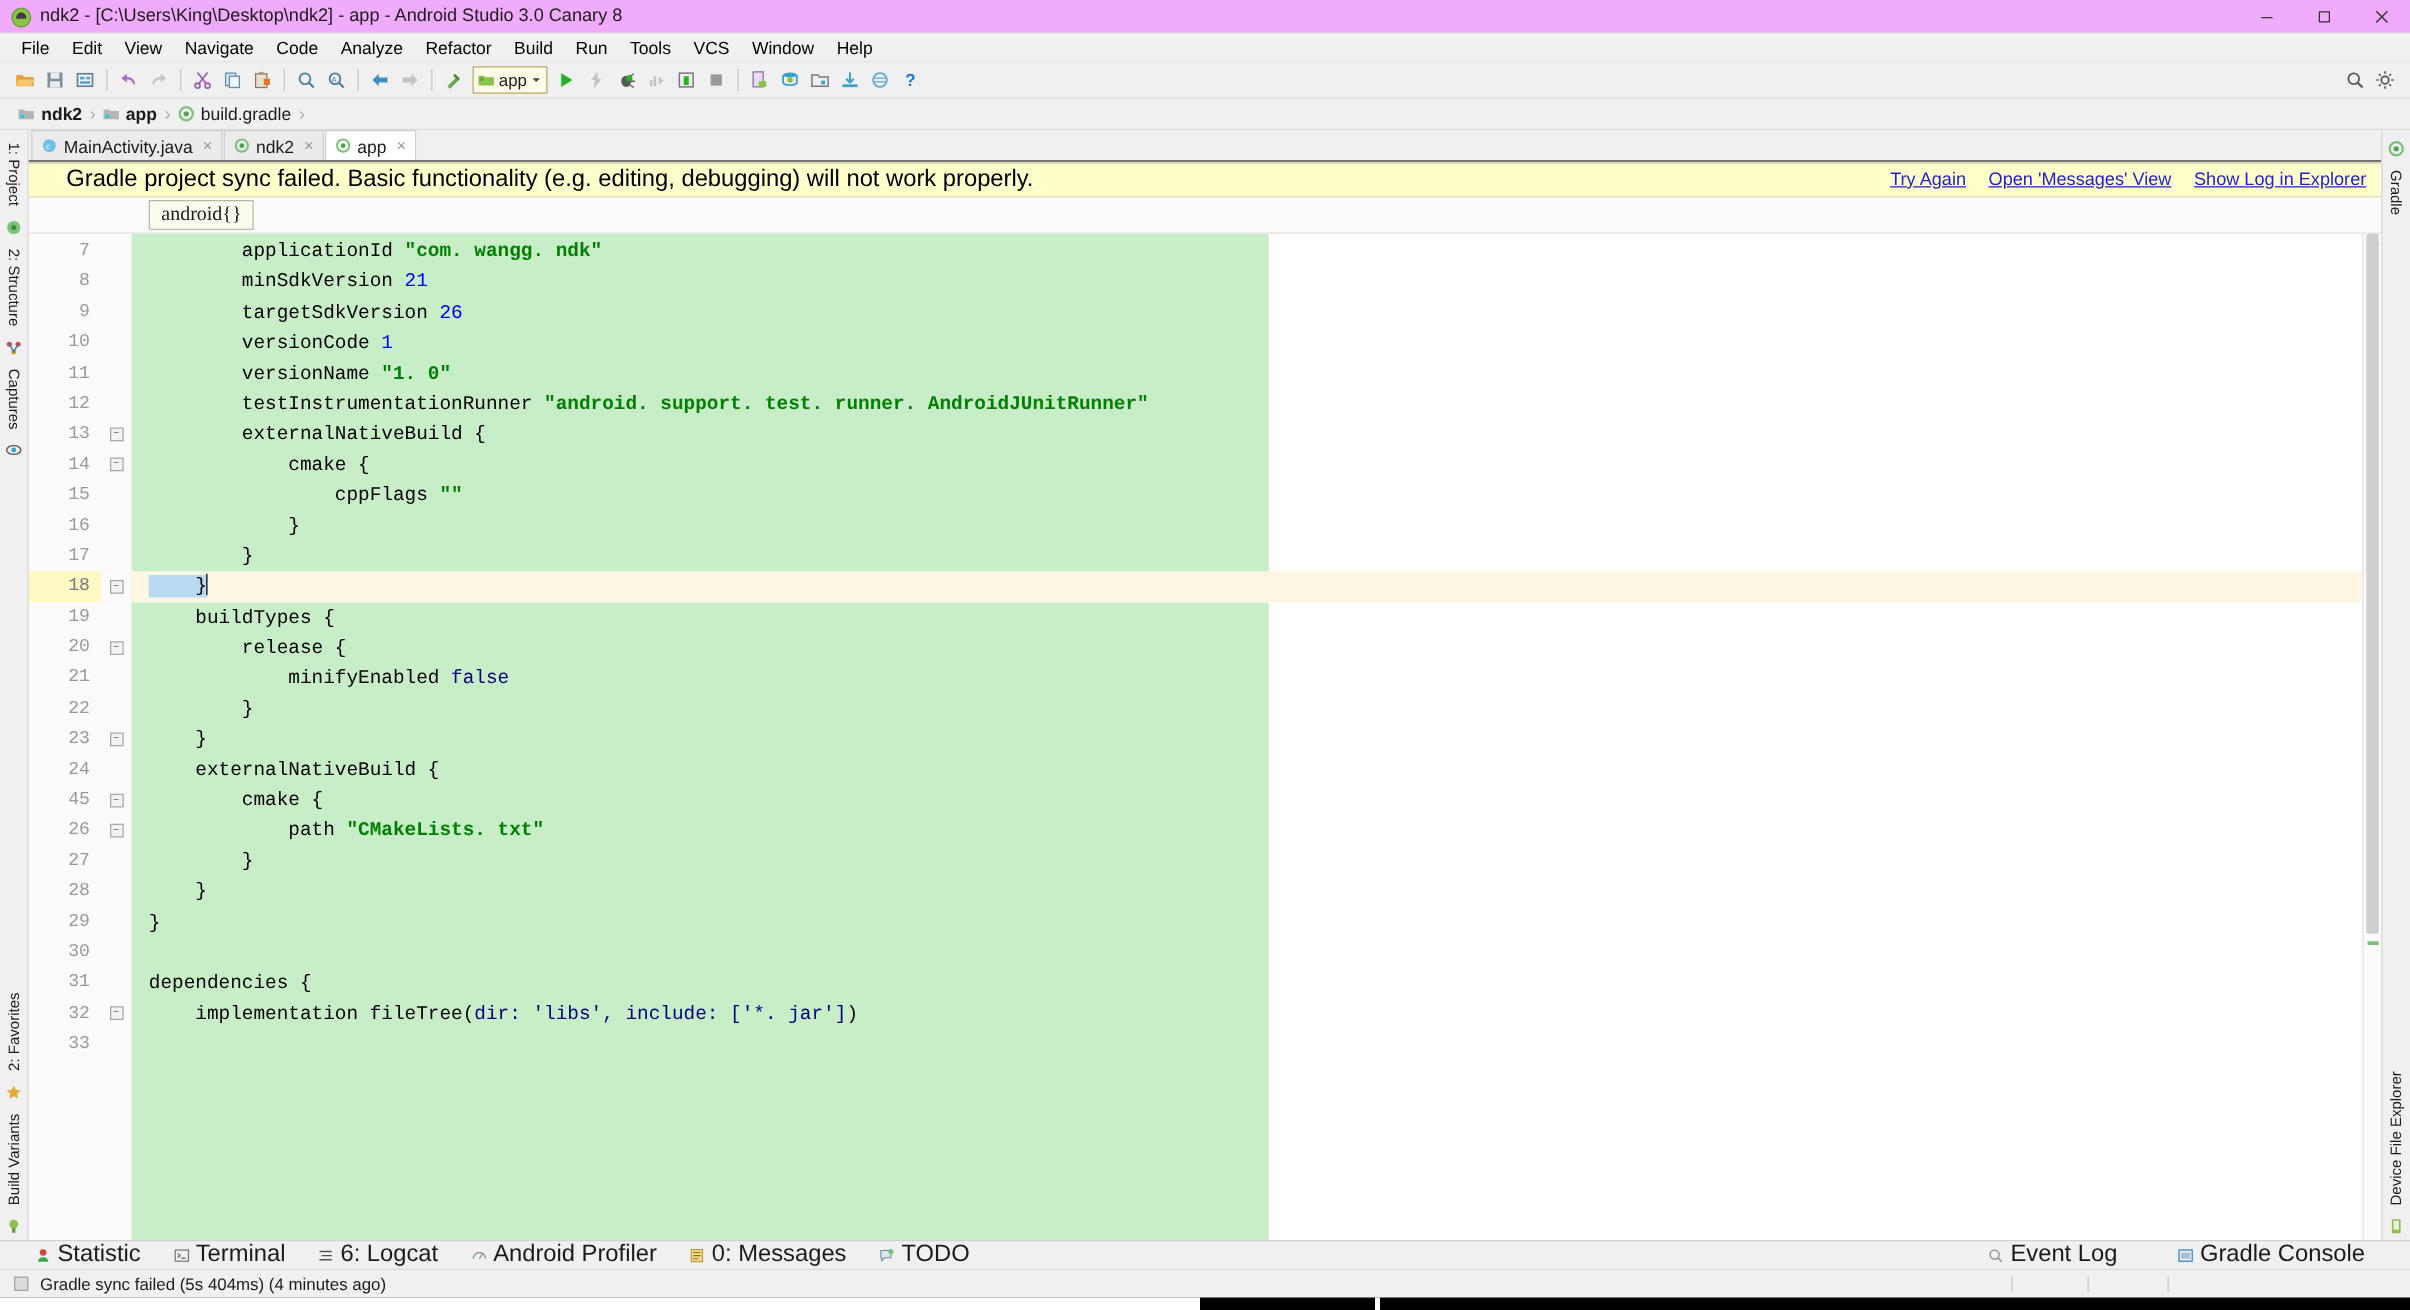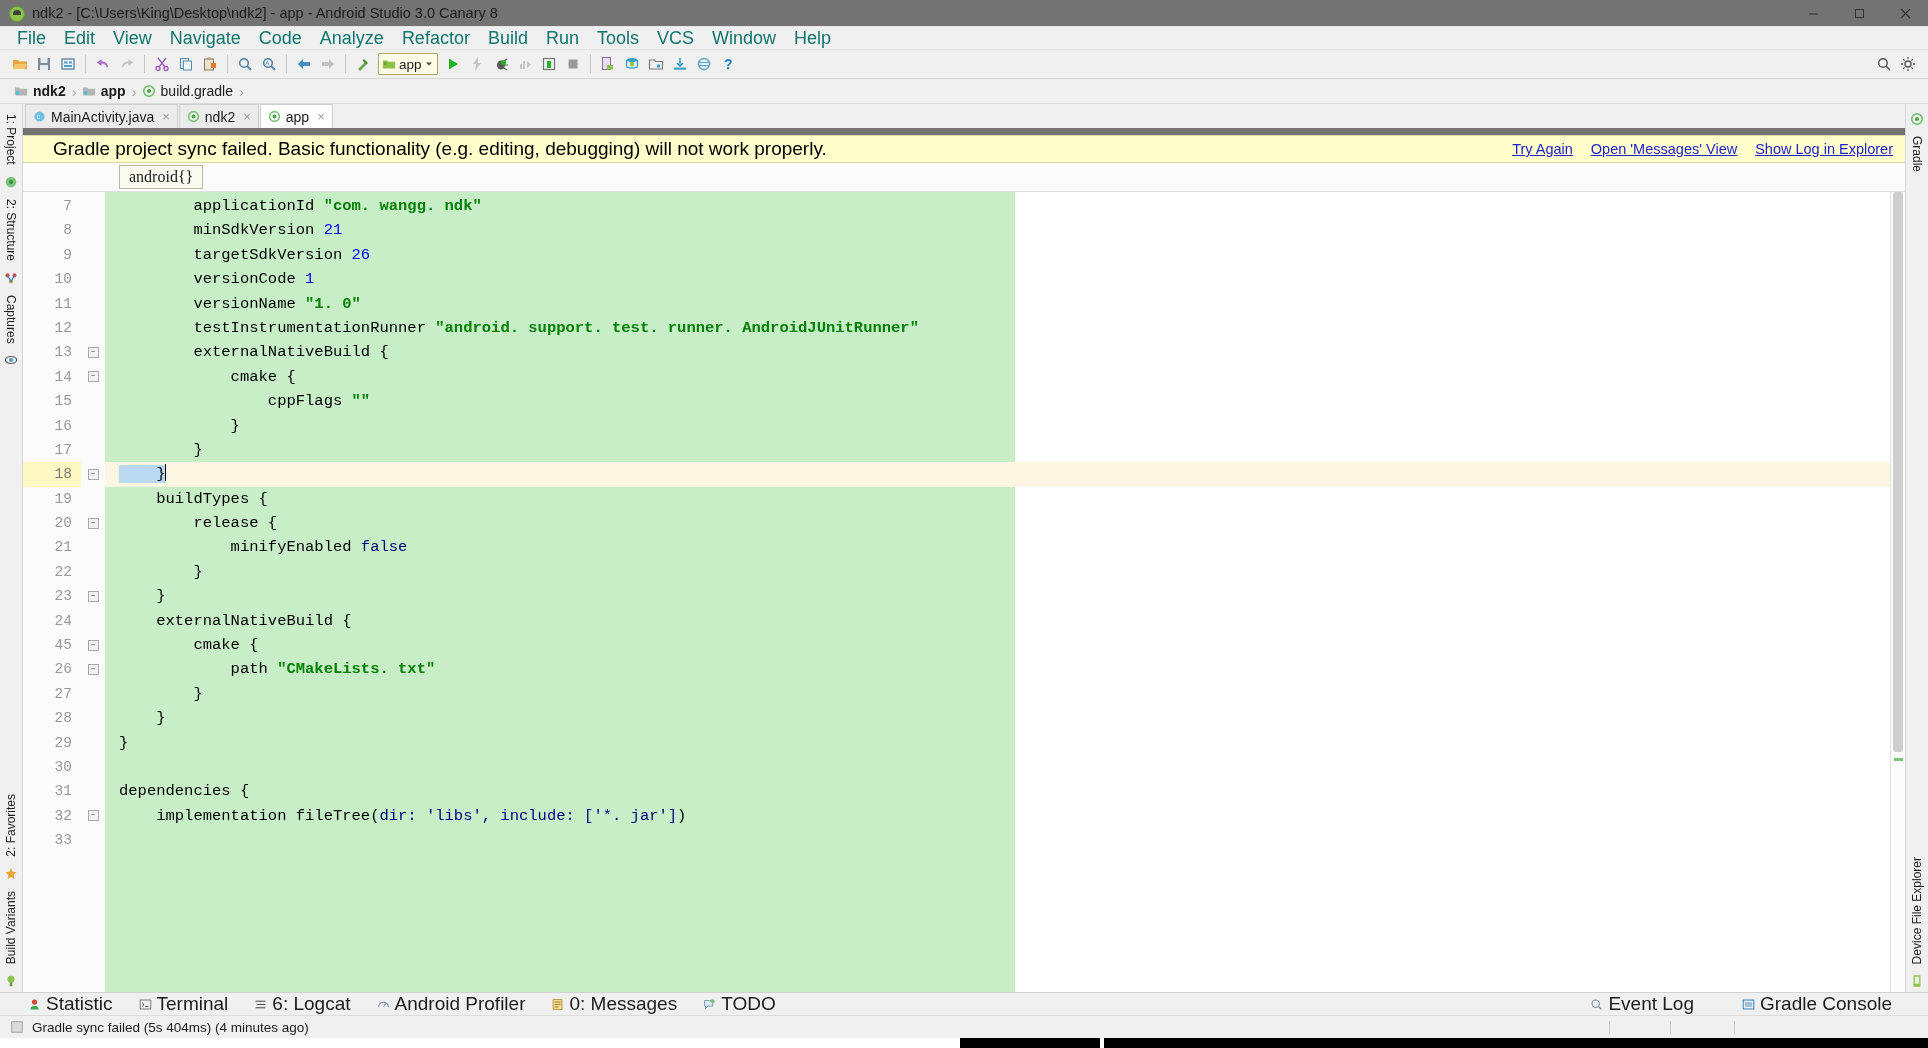--- a/index.html
+++ b/index.html
@@ -5,36 +5,36 @@
   html,body{margin:0;padding:0;}
   body{
     width:1928px;height:1048px;overflow:hidden;
     font-family:"Liberation Sans", sans-serif;
     font-size:15px;color:#1e1e1e;background:#f0f0f0;
     -webkit-font-smoothing:antialiased;
   }
   .app{width:1928px;height:1048px;display:flex;flex-direction:column;background:#f0f0f0;}
 
   
-  .titlebar{height:26px;min-height:26px;background:#737373;display:flex;align-items:center;
+  .titlebar{height:26px;min-height:26px;background:#f0abfc;display:flex;align-items:center;
     border-bottom:1px solid #e6e6e6;}
   .titlebar .tb-ico{width:16px;height:16px;margin-left:8px;margin-right:8px;position:relative;}
   .tb-ico .andy{position:absolute;left:1px;top:1px;width:14px;height:14px;border-radius:50%;
     background:#8bc34a;border:1px solid #6a9a34;}
   .tb-ico .andy:after{content:"";position:absolute;left:3px;top:3px;width:8px;height:5px;
     background:#3d3d3d;border-radius:4px 4px 0 0;}
   .title-text{font-size:14.5px;color:#1b1b1b;white-space:nowrap;}
   .wincontrols{margin-left:auto;display:flex;height:26px;}
   .wbtn{width:46px;height:26px;display:flex;align-items:center;justify-content:center;color:#333;}
   .wbtn svg{display:block;}
 
   
   .menubar{height:22px;min-height:22px;background:#f0f0f0;display:flex;align-items:center;
     padding-left:8px;border-bottom:1px solid #e4e4e4;}
-  .menu-item{font-size:18px;padding:2px 9px;color:#0f766e;white-space:nowrap;}
+  .menu-item{font-size:14px;padding:2px 9px;color:#000000;white-space:nowrap;}
 
   
   .toolbar{height:28px;min-height:28px;background:#f0f0f0;display:flex;align-items:center;
     padding-left:8px;border-bottom:1px solid #d6d6d6;gap:0px;}
   .tbtn{width:24px;height:24px;display:flex;align-items:center;justify-content:center;}
   .tbtn svg{display:block;}
   .tsep{width:1px;height:18px;background:#c8c8c8;margin:0 5px;}
   .runcfg{height:20px;border:1px solid #b5a86a;background:#fffbe6;display:flex;align-items:center;
     padding:0 4px 0 3px;gap:3px;margin:0 3px;border-radius:1px;}
   .runcfg .lbl{font-size:13.5px;color:#1b1b1b;}
@@ -59,21 +59,21 @@
     display:flex;align-items:center;gap:4px;}
   .vtool.bt{transform:rotate(180deg);}
   .vico{width:14px;height:14px;margin:4px 0;}
   .vspacer{flex:1;}
 
   
   .center{flex:1;display:flex;flex-direction:column;min-width:0;}
 
   
   .tabsrow{height:24px;min-height:24px;background:#f0f0f0;display:flex;align-items:flex-end;
-    border-bottom:7px solid #737373;padding-left:2px;}
+    border-bottom:2px solid #737373;padding-left:2px;}
   .etab{height:23px;display:flex;align-items:center;gap:5px;padding:0 7px;background:#ebebeb;
     border:1px solid #cfcfcf;border-bottom:none;margin-right:1px;font-size:14px;color:#1b1b1b;}
   .etab.active{background:#ffffff;}
   .etab .x{color:#9a9a9a;font-size:13px;margin-left:3px;}
 
   
   .notif{height:26px;min-height:26px;background:#ffffcc;border-top:1px solid #d6d6a8;
     border-bottom:1px solid #d6d6a8;display:flex;align-items:center;padding:0 12px 0 30px;}
   .notif .msg{font-size:19px;color:#000000;}
   .notif .links{margin-left:auto;display:flex;gap:18px;}

